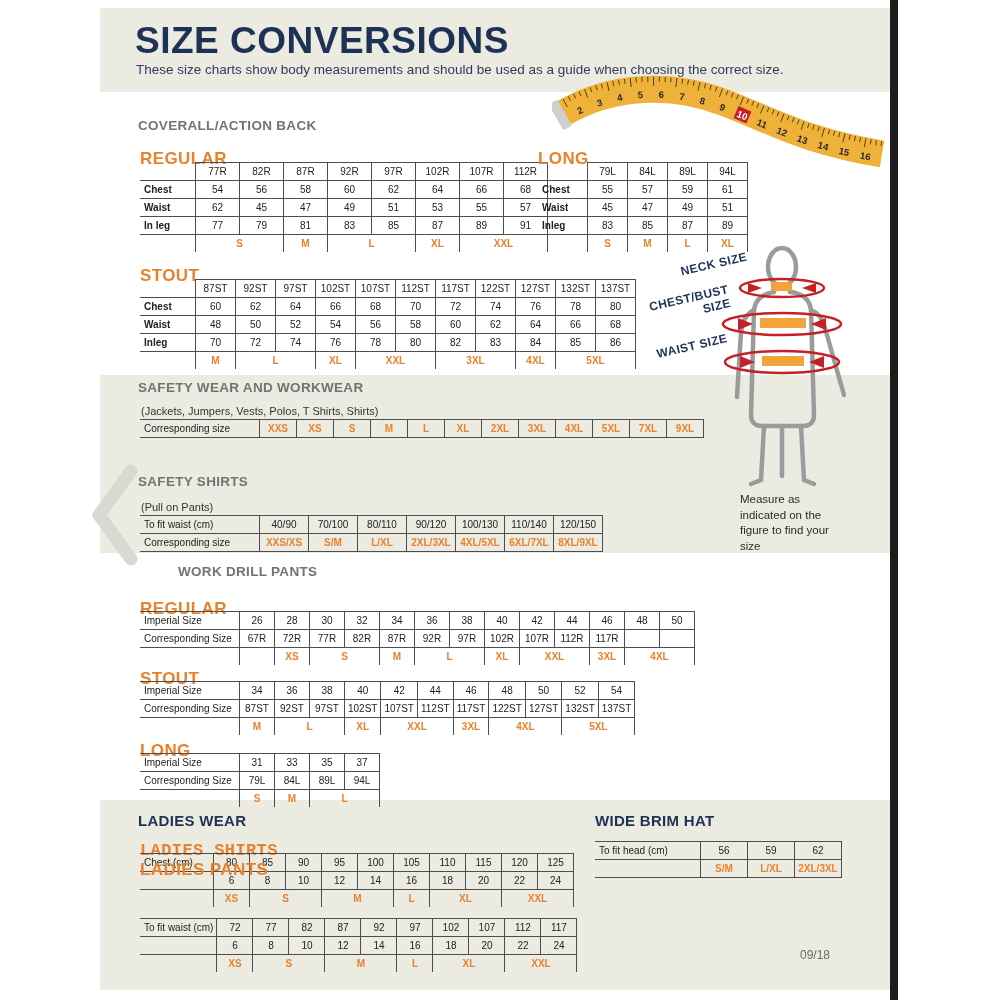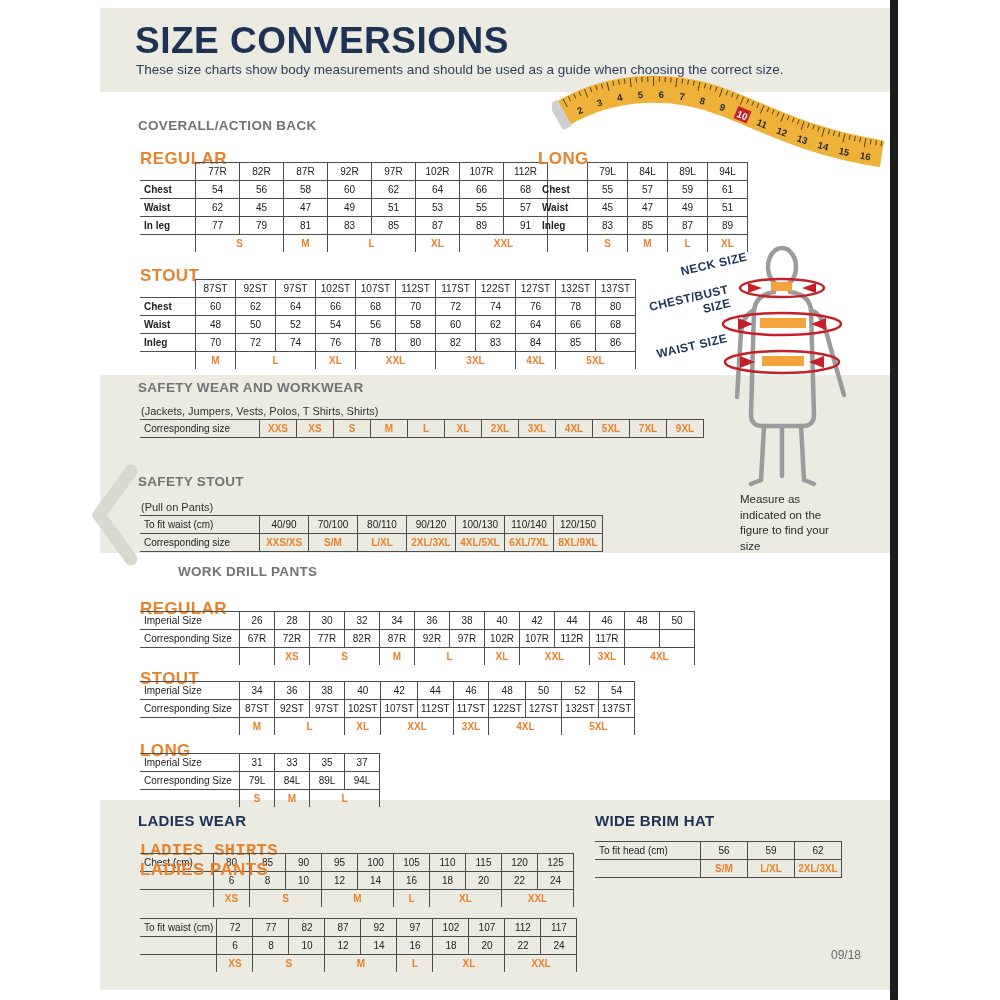--- a/index.html
+++ b/index.html
@@ -368,21 +368,21 @@
             <td class="accent">3XL</td>
             <td class="accent">4XL</td>
             <td class="accent">5XL</td>
             <td class="accent">7XL</td>
             <td class="accent">9XL</td>
           </tr>
         </tbody>
       </table>
     </div>
 
-  <div class="abs sec-head" style="left:38px; top:474px;">SAFETY STOUT</div>
+  <div class="abs sec-head" style="left:38px; top:474px;">SAFETY SHIRTS</div>
   <div class="abs note" style="left:41px; top:501px;">(Pull on Pants)</div>
   <div class="abs tw-sp" style="left:40px; top:515px;">
       <table class="sz">
         <tbody>
           <tr>
             <td class="lbl">To fit waist (cm)</td>
             <td>40/90</td>
             <td>70/100</td>
             <td>80/110</td>
             <td>90/120</td>
@@ -669,20 +669,20 @@
         <polygon points="100,111 115,117 100,123"></polygon>
         <polygon points="184,111 169,117 184,123"></polygon>
       </g>
     </svg>
     <div class="fig-label" style="left:40px; top:12px;">NECK SIZE</div>
     <div class="fig-label" style="left:10px; top:46px; width:80px; text-align:right;">CHEST/BUST SIZE</div>
     <div class="fig-label" style="left:16px; top:94px;">WAIST SIZE</div>
     <div class="fig-caption" style="left:100px; top:247px;">Measure as indicated on the figure to find your size</div>
   </div>
 
-  <div class="abs footer" style="left:700px; top:948px;margin-left:31px;">09/18</div>
+  <div class="abs footer" style="left:700px; top:948px;">09/18</div>
 </div>
 
 <svg class="abs" style="left:88px; top:462px; z-index:4;" width="54" height="106" viewBox="0 0 54 106">
   <polyline points="43,9 11,53 43,97" fill="none" stroke="#d9d9d2" stroke-width="13" stroke-linecap="round" stroke-linejoin="round"></polyline>
 </svg>
 
 <div class="edge"></div>
 
 </body></html>

